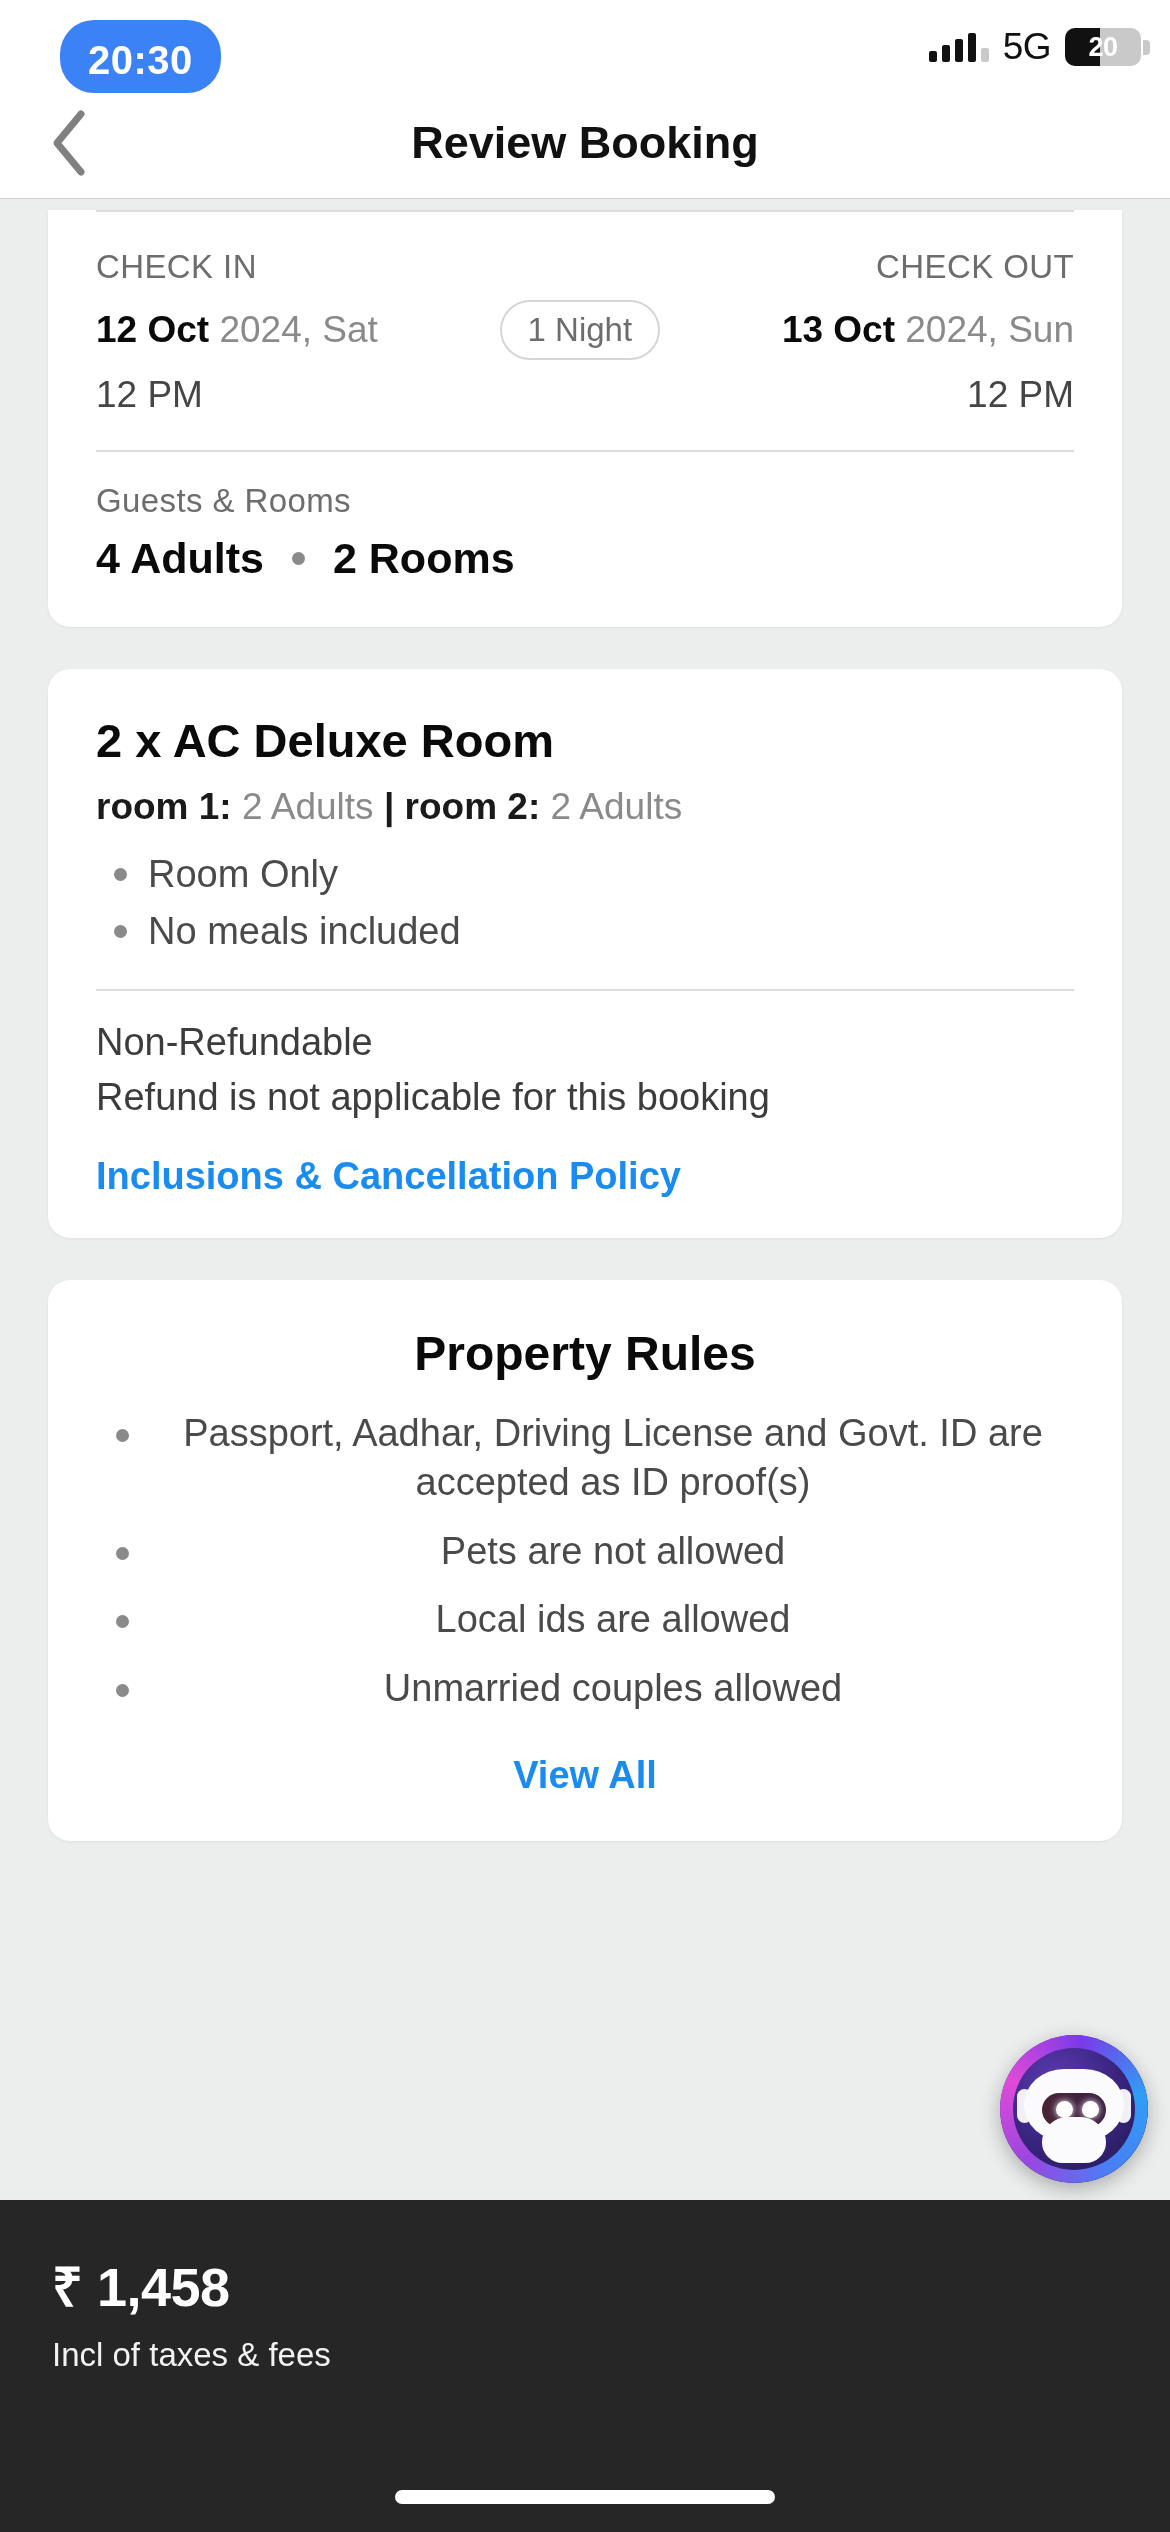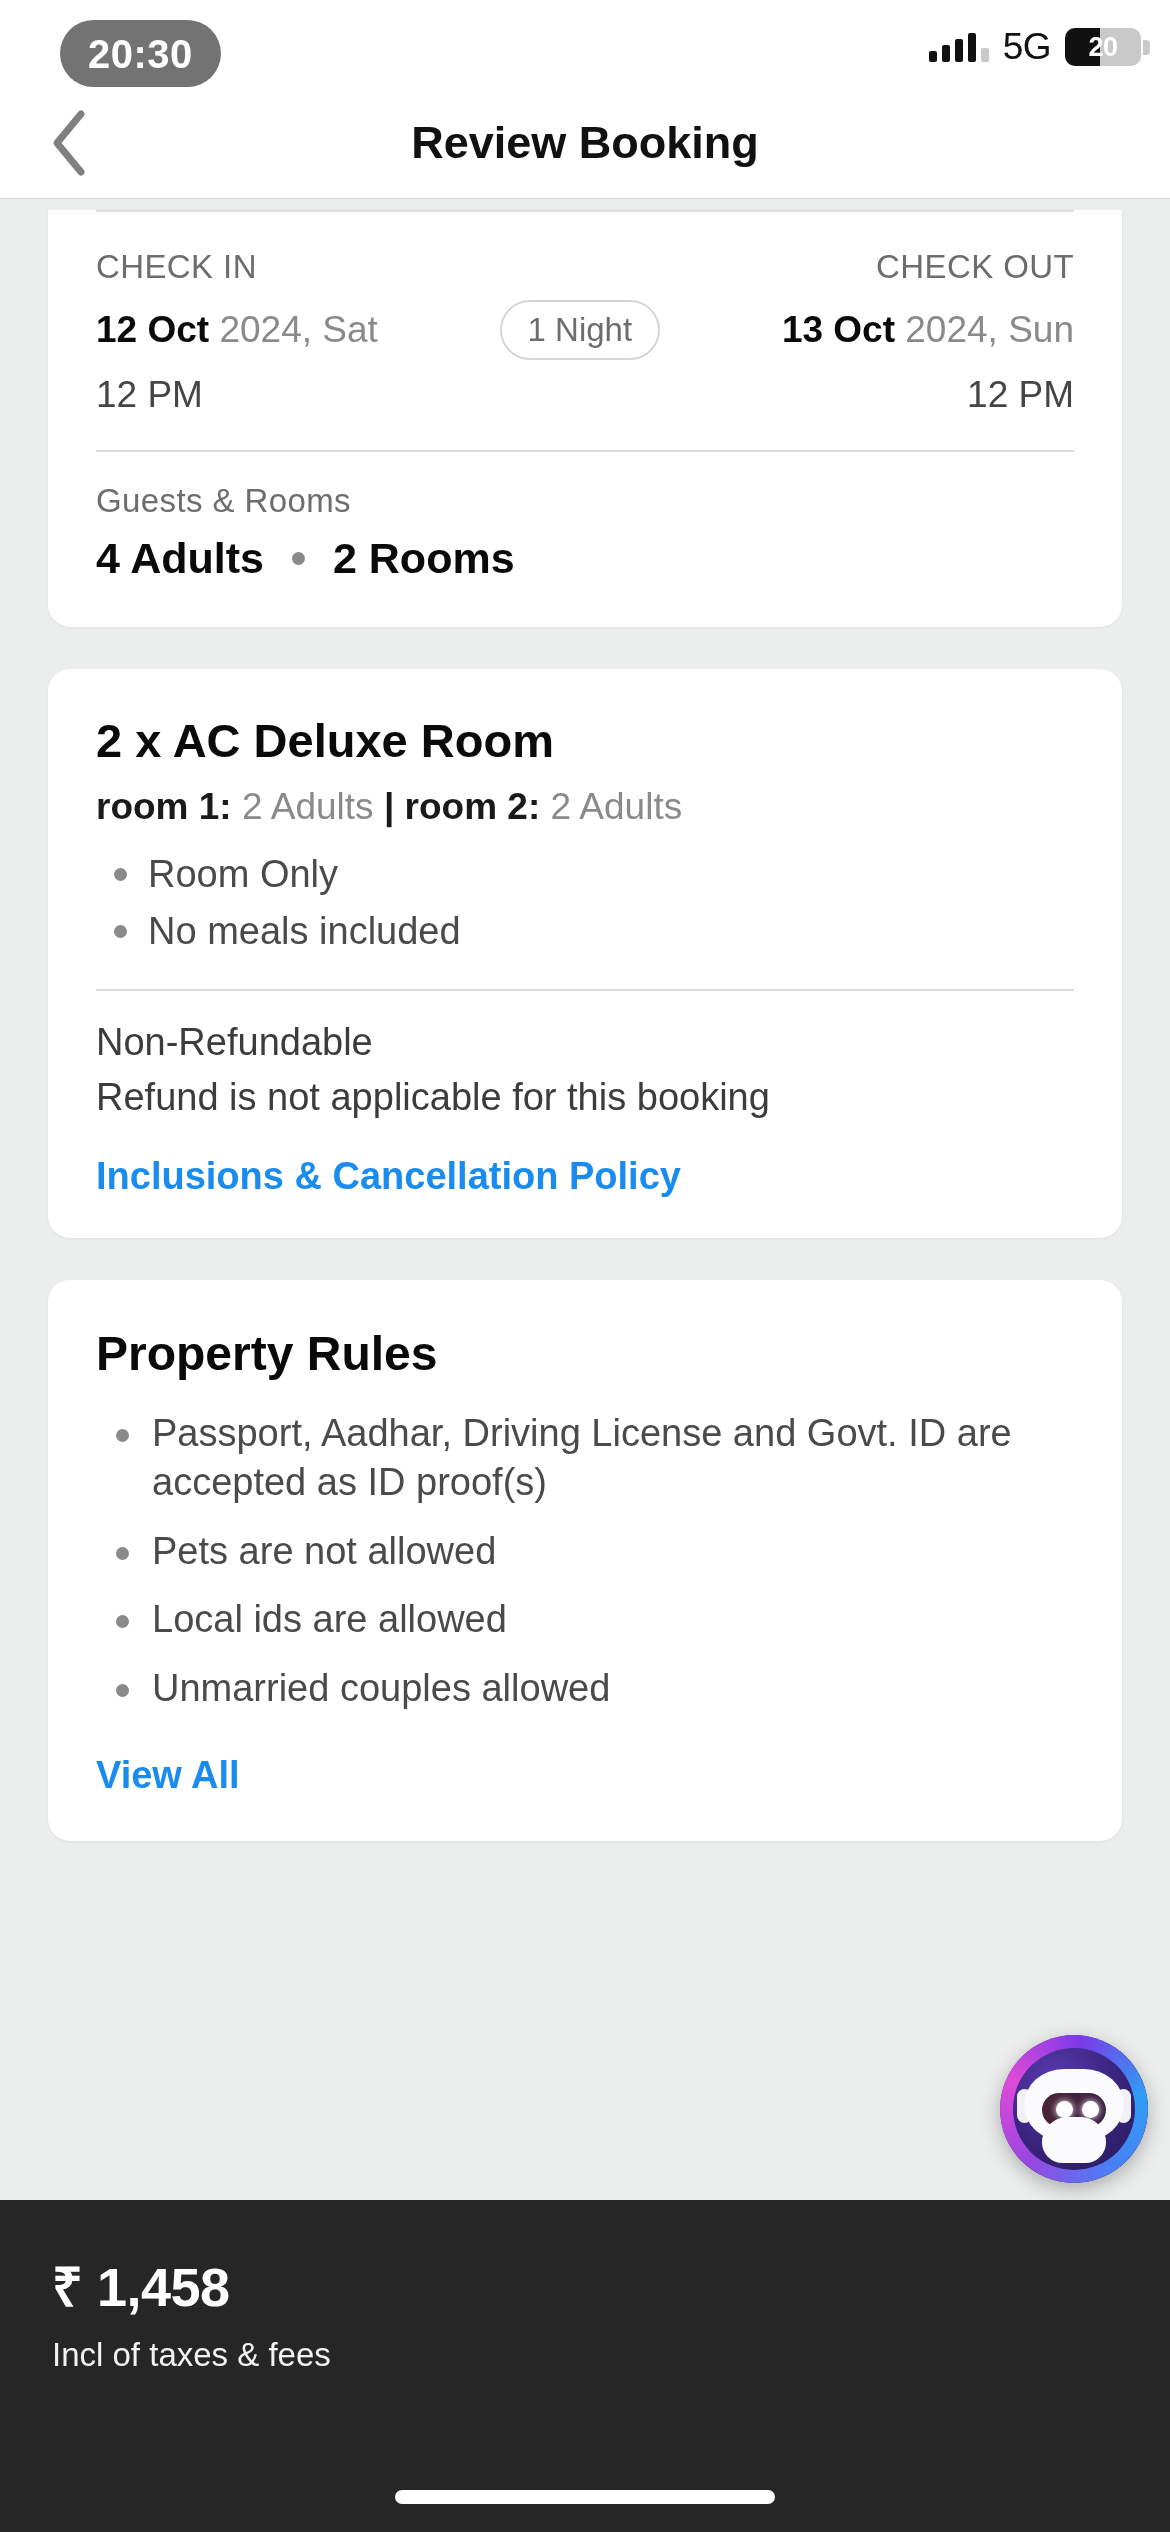--- a/index.html
+++ b/index.html
@@ -11,22 +11,22 @@
   }
   .screen { position:relative; width:1170px; height:2532px; background:#eceded; }
 
   
   .statusbar{
     position:absolute; top:0; left:0; width:1170px; height:88px;
     background:#ffffff; z-index:30;
   }
   .time-pill{
     position:absolute; left:60px; top:20px;
-    background:#737373; color:#fff;
-    border-radius:34px; padding:14px 28px 13px;
+    background:#3b82f6; color:#fff;
+    border-radius:34px; padding:20px 28px 13px;
     font-size:40px; font-weight:600; letter-spacing:.5px;
     line-height:1;
   }
   .status-right{
     position:absolute; right:20px; top:26px;
     display:flex; align-items:center; gap:14px;
   }
   .signal{ display:flex; align-items:flex-end; gap:5px; height:30px; }
   .signal i{ display:block; width:8px; background:#111; border-radius:2px; }
   .signal i:nth-child(1){ height:11px; }
@@ -119,21 +119,21 @@
   }
   .room .hr2{ height:2px; background:#dcdcdc; margin:34px 0 30px; }
   .refund-t{ font-size:38px; color:#3c3c3c; }
   .refund-s{ font-size:38px; color:#3c3c3c; margin-top:12px; }
   .link{
     display:inline-block; margin-top:36px;
     font-size:38px; font-weight:700; color:#1a8cf0;
   }
 
   
-  .rules{ padding:46px 48px 44px; }
+  .rules{ padding:46px 48px 44px;text-align:center; }
   .rules-title{ font-size:48px; font-weight:700; color:#0a0a0a; margin-bottom:28px; }
   .rules ul.bul li{ margin-bottom:20px; padding-left:56px; }
   .rules ul.bul li::before{ left:20px; top:20px; }
   .viewall{ display:inline-block; margin-top:22px; font-size:38px; font-weight:700; color:#1a8cf0; }
 
   
   .chatbot{
     position:absolute; right:22px; top:2035px; width:148px; height:148px;
     border-radius:50%; z-index:25;
     background:

